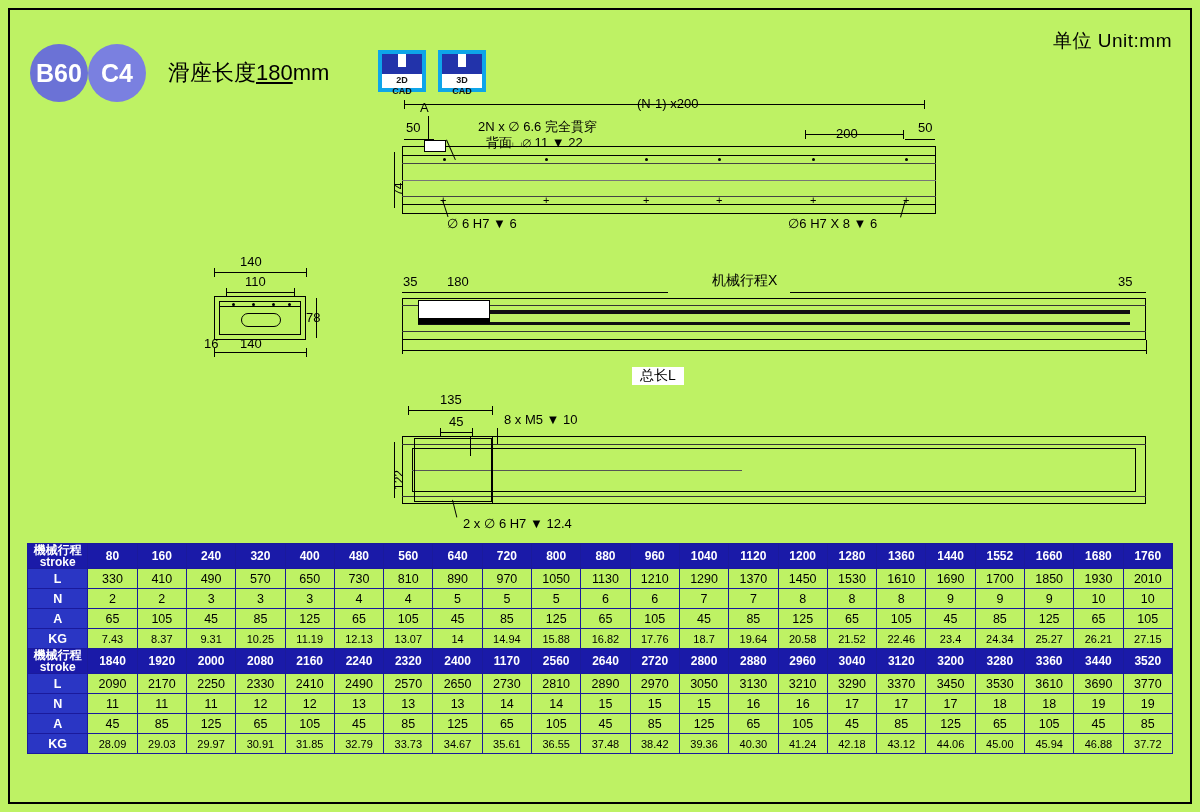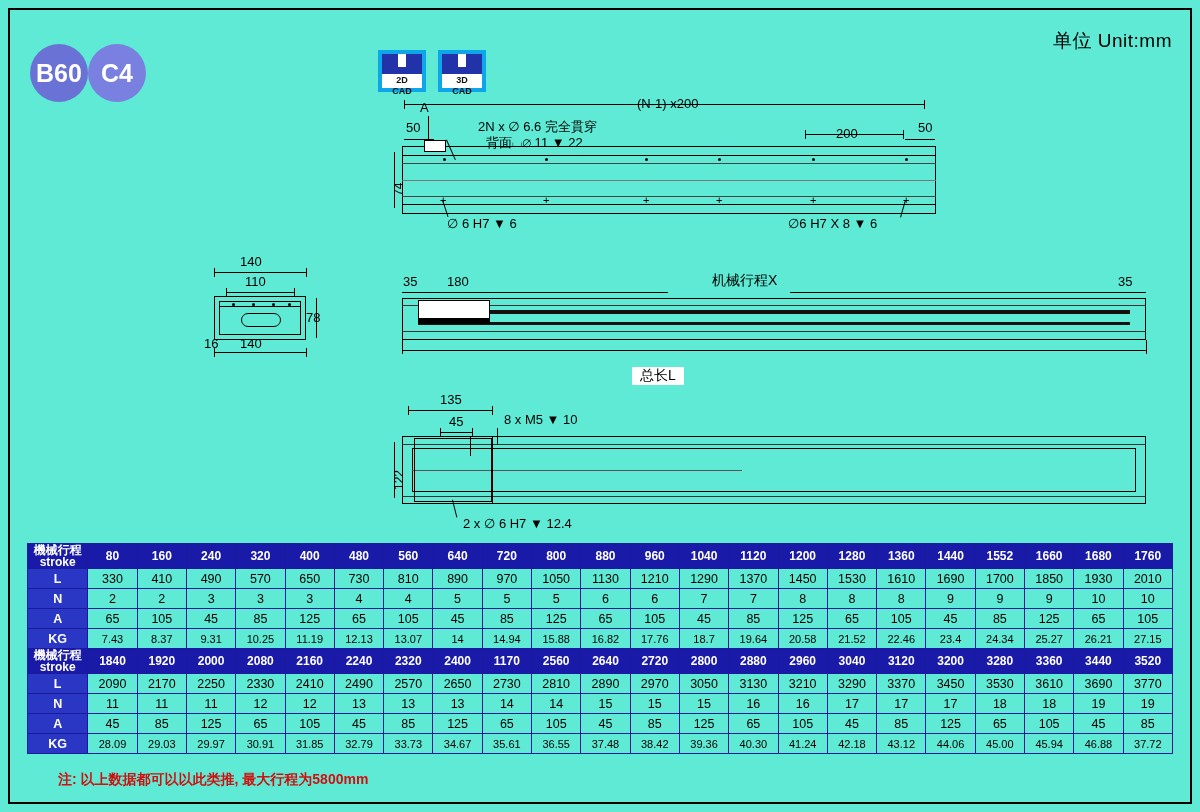--- a/index.html
+++ b/index.html
@@ -1,17 +1,17 @@
 <!DOCTYPE html>
 <html><head>
 <meta charset="utf-8">
 <style>
   html,body{margin:0;padding:0;background:#ffffff;}
   body{font-family:"Liberation Sans",sans-serif;}
-  #page{position:relative;width:1200px;height:812px;background:#5eead4;overflow:hidden;}
+  #page{position:relative;width:1200px;height:812px;background:#bef264;overflow:hidden;}
   .frame{position:absolute;left:8px;top:8px;width:1184px;height:796px;border:2px solid #000;box-sizing:border-box;}
   .unit{position:absolute;right:28px;top:28px;font-size:19px;letter-spacing:.5px;color:#000;}
   
   .badge{position:absolute;border-radius:50%;display:flex;align-items:center;justify-content:center;color:#fff;font-size:25px;font-weight:bold;}
   .badge.b1{left:30px;top:44px;width:58px;height:58px;background:#6b72d6;}
   .badge.b2{left:88px;top:44px;width:58px;height:58px;background:#7a80e0;}
   .title-cn{position:absolute;left:168px;top:58px;font-size:22px;color:#000;}
   .title-cn .ul{text-decoration:underline;}
   
   .cadbtn{position:absolute;width:48px;height:42px;border:4px solid #0ea5e9;box-sizing:border-box;background:#fff;}
@@ -47,20 +47,23 @@
 <body>
 
 <div id="page">
   <div class="frame"></div>
 
   <div class="unit">单位 Unit:mm</div>
 
   <div class="badge b1">B60</div>
   <div class="badge b2">C4</div>
 
+  <div class="title-cn">
+    <span>滑座长度</span><span class="ul">180</span><span>mm</span>
+  </div>
 
   <div class="cadbtn cad1">
     <div class="top"></div>
     <div class="lbl">2D</div>
     <div class="lbl">CAD</div>
   </div>
   <div class="cadbtn cad2">
     <div class="top"></div>
     <div class="lbl">3D</div>
     <div class="lbl">CAD</div>
@@ -466,14 +469,13 @@
             <td class="kgv">44.06</td>
             <td class="kgv">45.00</td>
             <td class="kgv">45.94</td>
             <td class="kgv">46.88</td>
             <td class="kgv">37.72</td>
           </tr>
         </tbody>
     </table>
   </div>
 
-  <div class="note">注: 以上数据都可以以此类推, 最大行程为5800mm</div>
 </div>
 
 </body></html>

